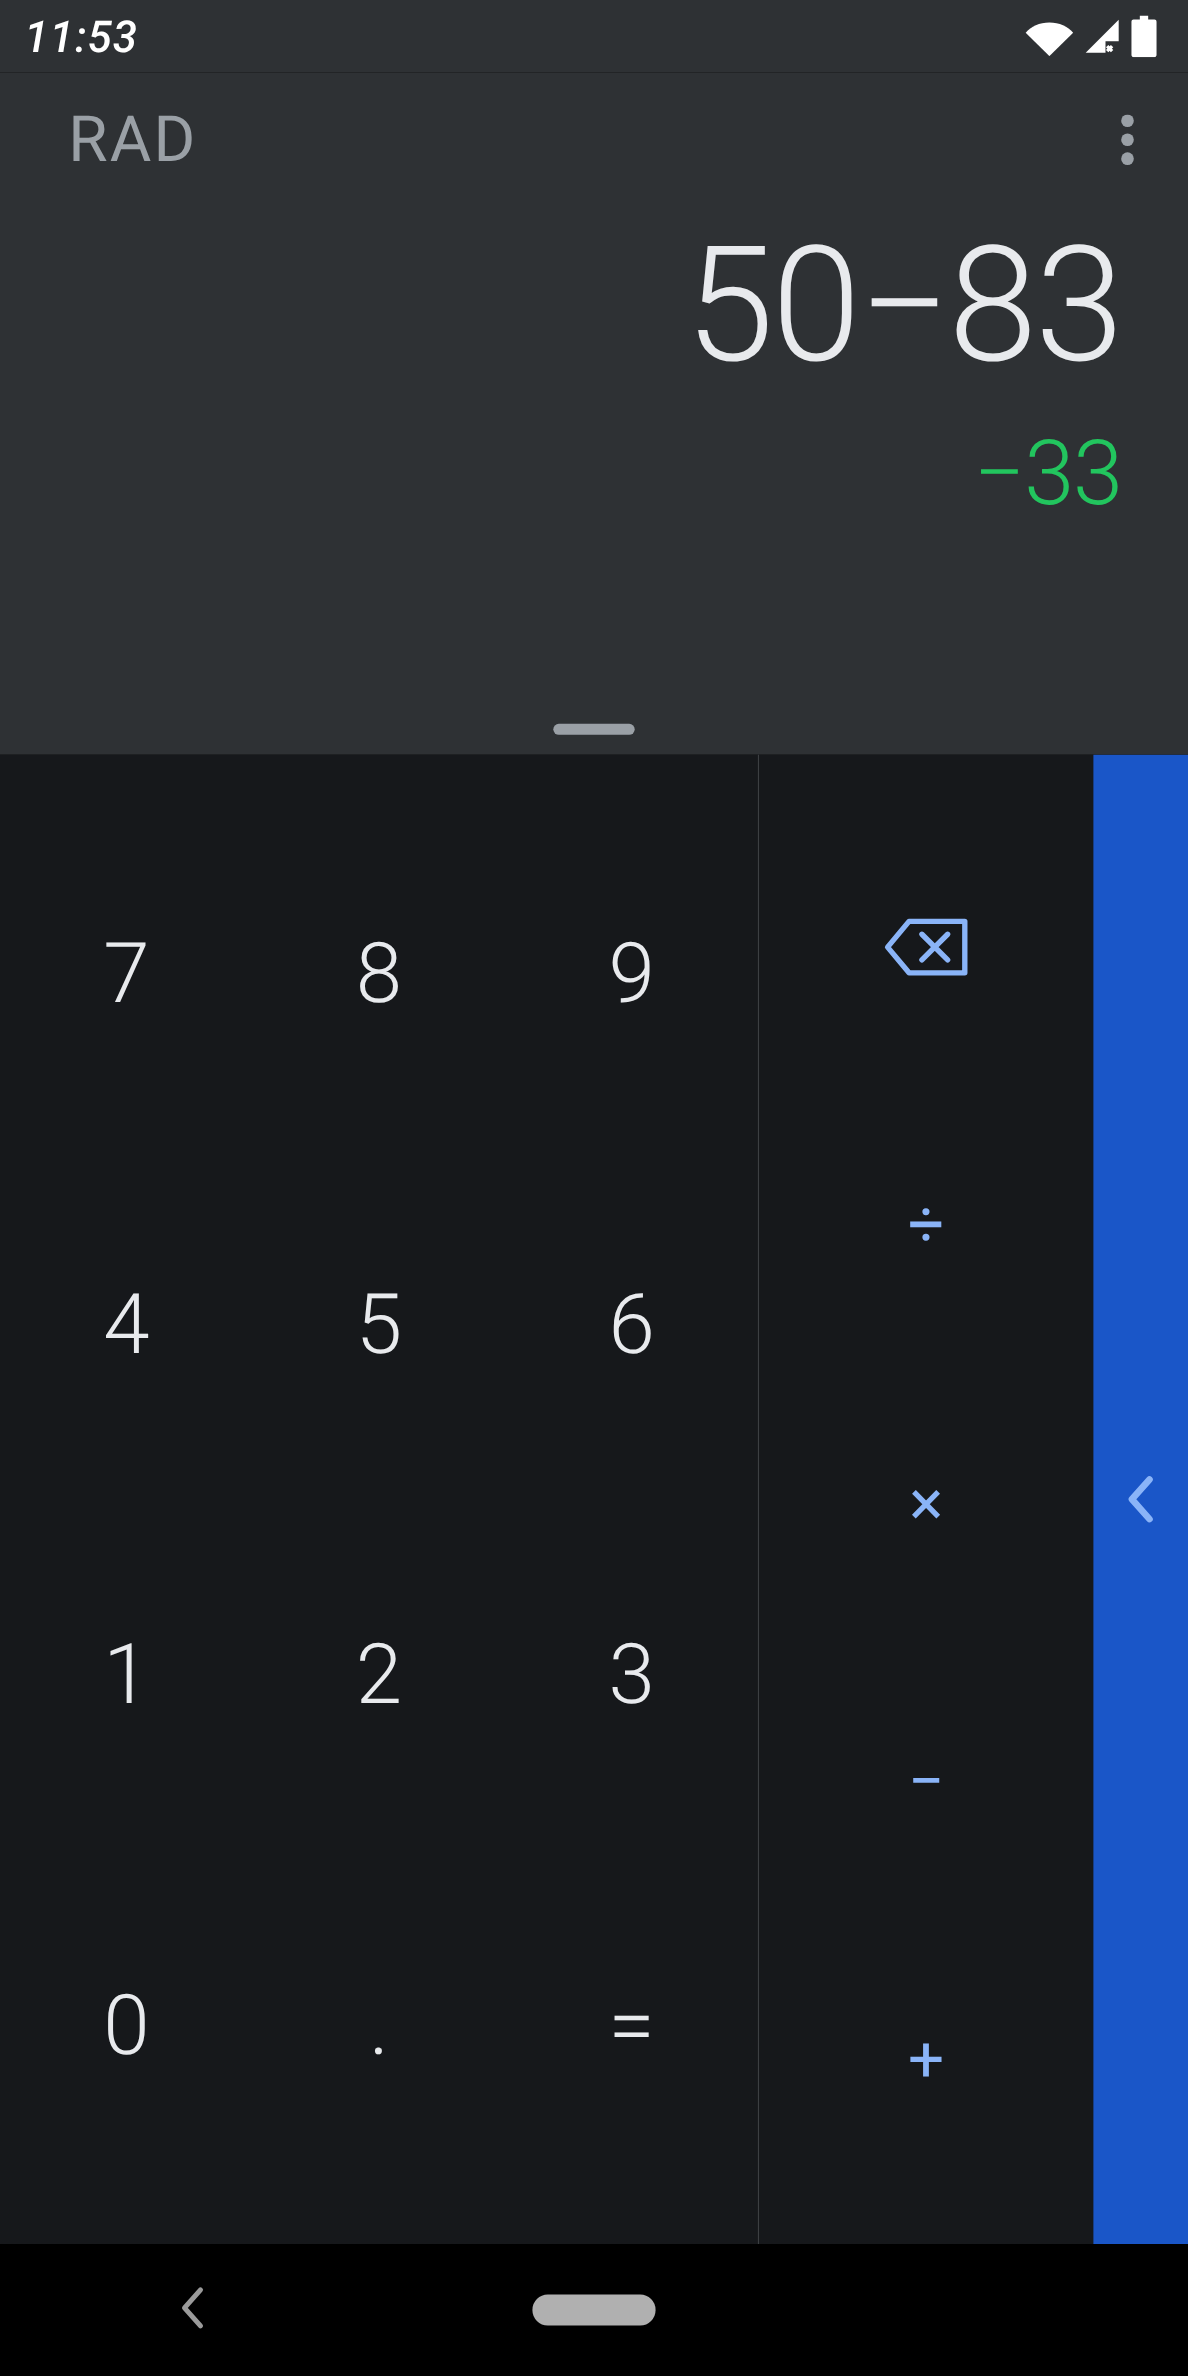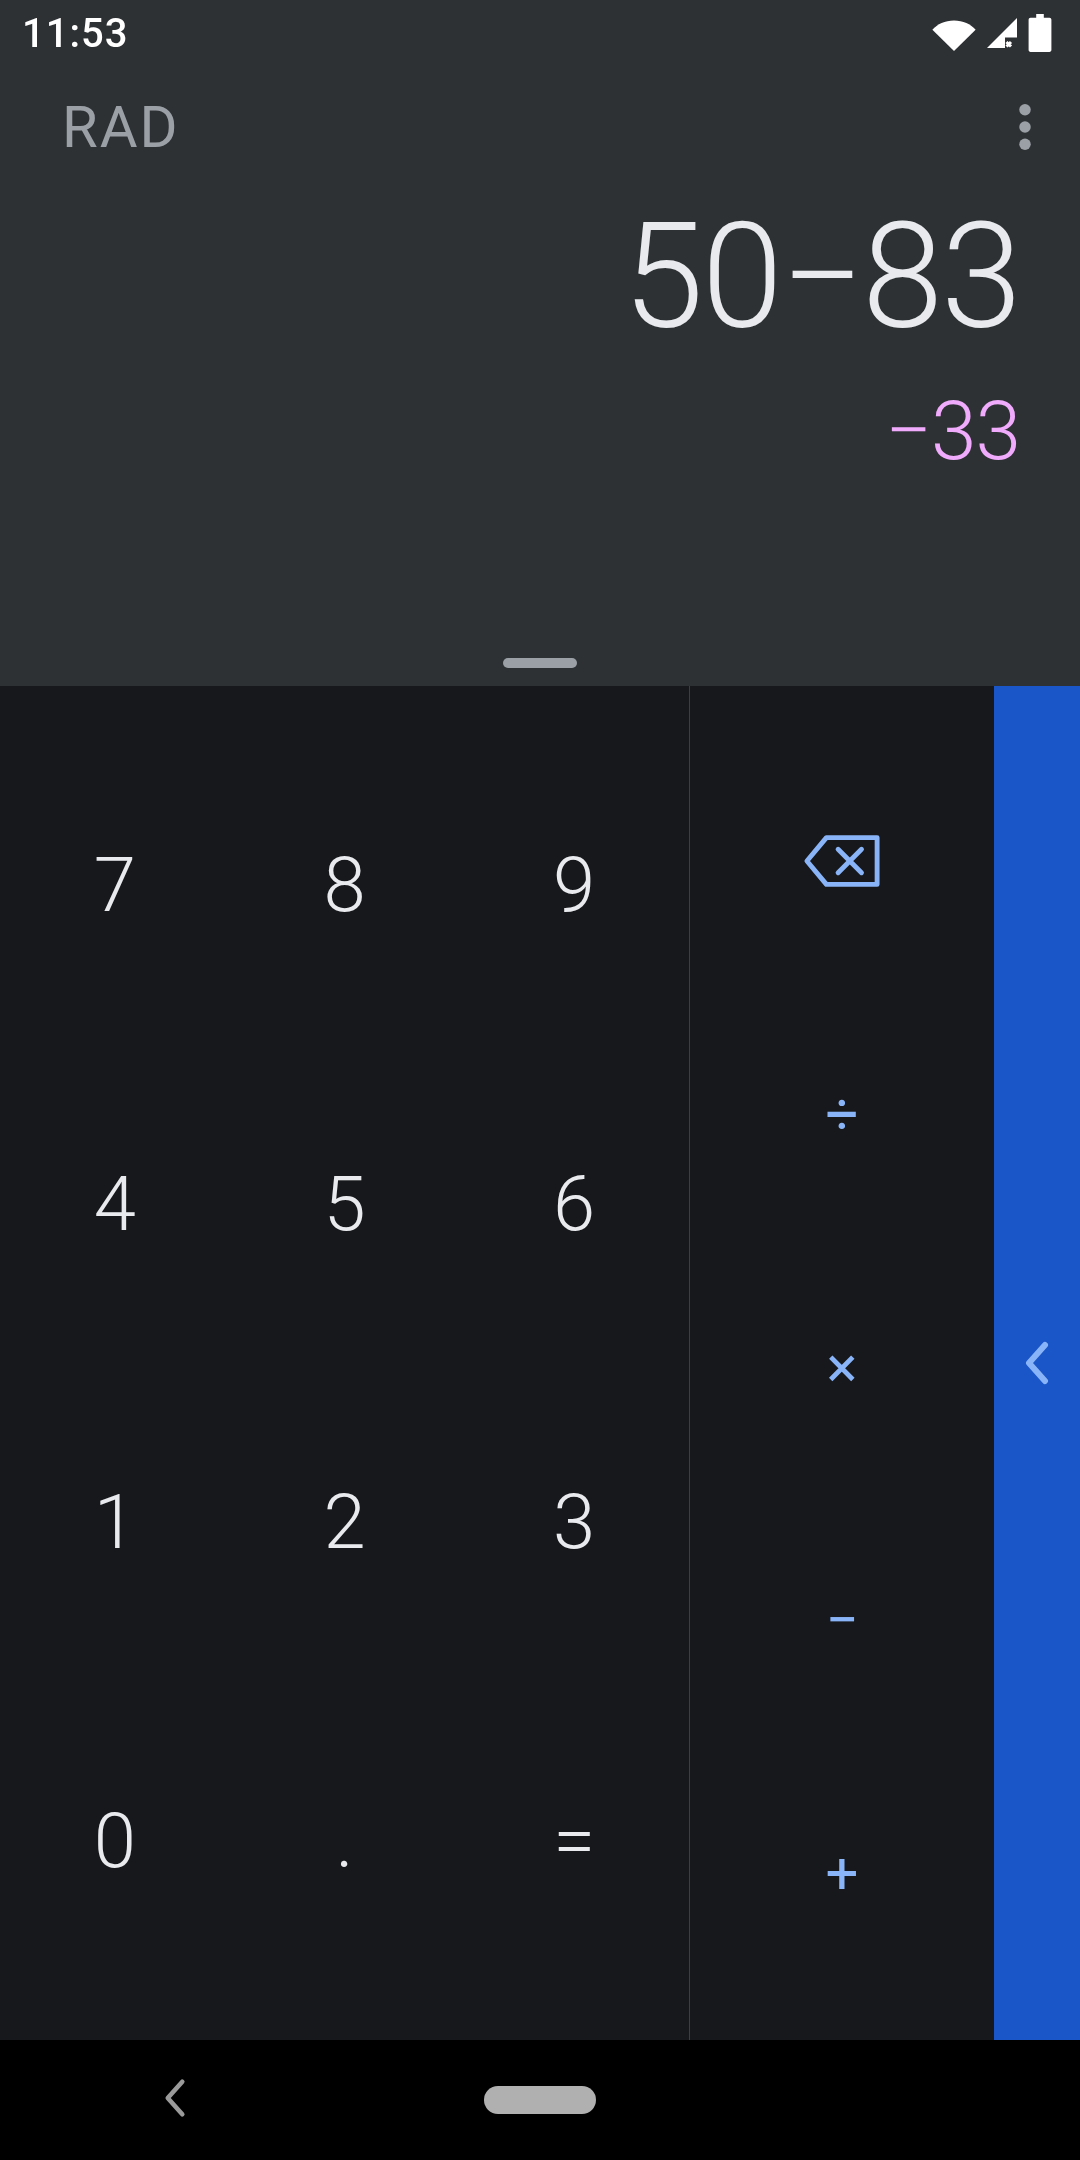--- a/index.html
+++ b/index.html
@@ -13,20 +13,21 @@
   }
 
   
   .status-bar {
     height: 66px;
     background: #2e3134;
     display: flex;
     align-items: center;
     justify-content: space-between;
     padding: 0 28px 0 22px;
+    font-style: italic;
   }
   .status-time {
     font-size: 40px;
     font-weight: 500;
     letter-spacing: 1px;
     color: #fff;
   }
   .status-icons {
     display: flex;
     align-items: center;
@@ -74,21 +75,21 @@
     font-family: Roboto, Arial, sans-serif;
   }
   .result-wrap {
     padding: 0 60px 0 60px;
     text-align: right;
     margin-top: 20px;
   }
   .result {
     font-size: 82px;
     font-weight: 300;
-    color: #f0abfc;
+    color: #22c55e;
     letter-spacing: -1px;
   }
   .drag-handle {
     position: absolute;
     bottom: 18px;
     left: 50%;
     transform: translateX(-50%);
     width: 74px;
     height: 10px;
     border-radius: 6px;

